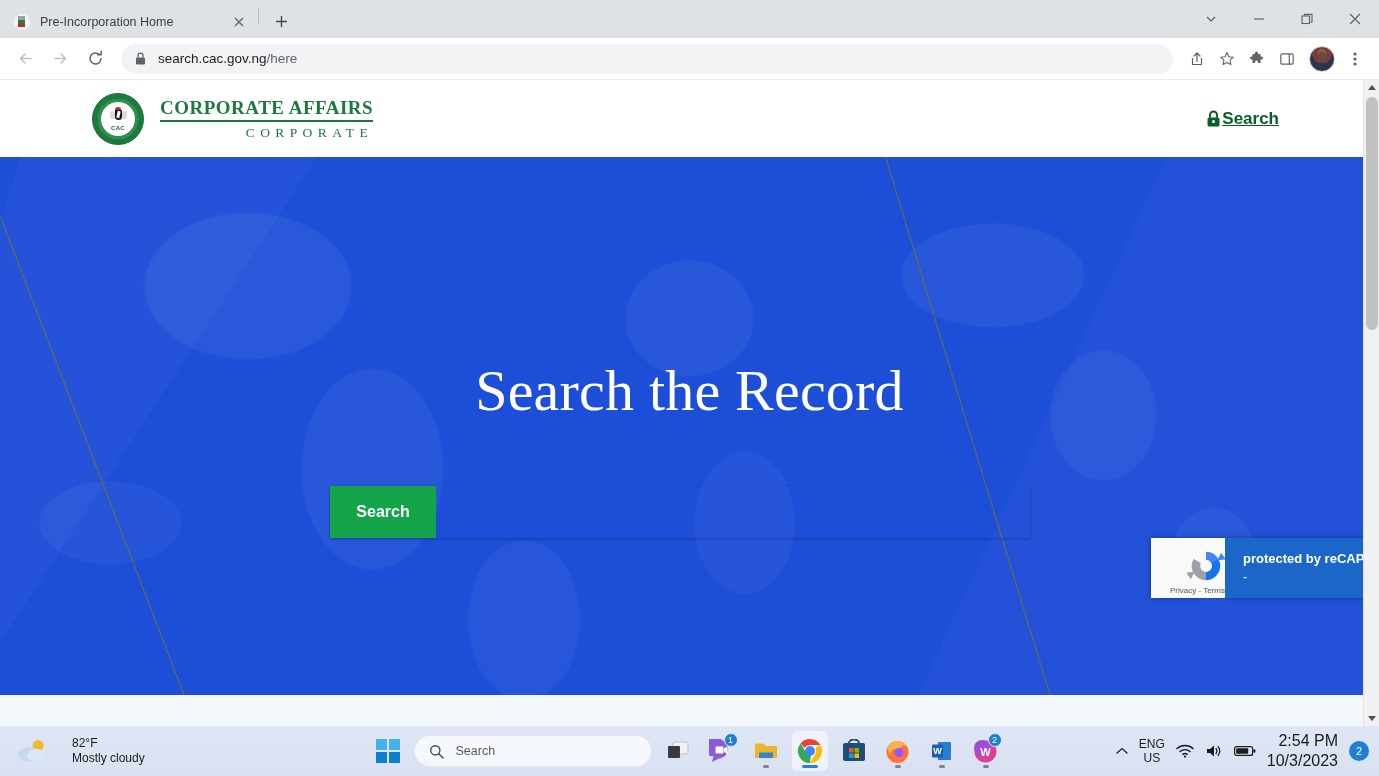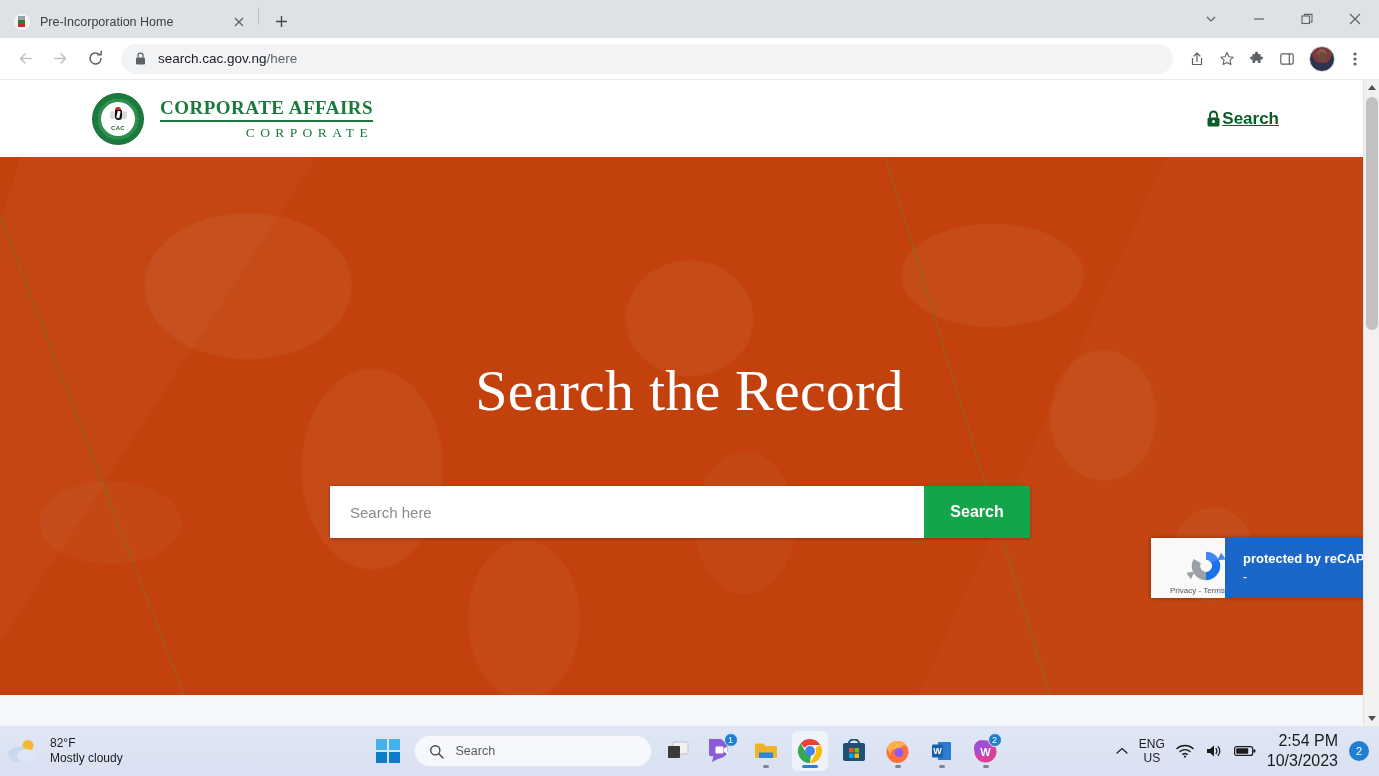--- a/index.html
+++ b/index.html
@@ -166,21 +166,21 @@
     font-size: 13.5px; color: #1a7a3c; letter-spacing: 5.4px; margin-top: 3px;
   }
   .login-link {
     display:flex; align-items:center; gap:1px;
     color: #0b5c26; font-weight: bold; font-size: 17px;
   }
 
   
   .hero {
     position: relative; height: 538px; overflow: hidden;
-    background: #c2410c;
+    background: #1d4ed8;
   }
   .hero-map {
     position:absolute; inset:0;
     background:
       radial-gradient(ellipse 170px 120px at 18% 24%, rgba(255,255,255,.055) 0 60%, transparent 62%),
       radial-gradient(ellipse 120px 170px at 27% 58%, rgba(255,255,255,.05) 0 58%, transparent 60%),
       radial-gradient(ellipse 95px 135px at 38% 86%, rgba(255,255,255,.045) 0 58%, transparent 60%),
       radial-gradient(ellipse 105px 95px at 50% 30%, rgba(255,255,255,.05) 0 60%, transparent 62%),
       radial-gradient(ellipse 85px 120px at 54% 68%, rgba(255,255,255,.04) 0 58%, transparent 60%),
       radial-gradient(ellipse 150px 85px at 72% 22%, rgba(255,255,255,.05) 0 60%, transparent 62%),
@@ -263,21 +263,21 @@
     background: #c1c1c1; border-radius: 6px;
   }
 
   
   .taskbar {
     position:absolute; left:0; bottom:0; width:1379px; height: 50px;
     background: linear-gradient(180deg, #dfe6f5 0%, #d9e1f2 100%);
     display:flex; align-items:center;
   }
   .weather {
-    display:flex; align-items:center; gap:10px; padding-left: 6px; width: 350px;
+    display:flex; align-items:center; gap:22px; padding-left: 16px; width: 350px;
   }
   .weather-ico { width: 34px; height: 30px; position:relative; }
   .weather-text { font-size: 12px; color: #1b1b1b; line-height: 1.25; }
   .tb-center {
     position:absolute; left:50%; transform:translateX(-50%);
     display:flex; align-items:center; gap: 8px;
   }
   .win-logo { width: 24px; height: 24px; display:grid;
     grid-template-columns: 11px 11px; grid-template-rows: 11px 11px; gap:2px; }
   .win-logo i { display:block; background:#2c9de0; }
@@ -461,21 +461,20 @@
     <div class="hero">
       <div class="hero-map"></div>
       <div class="hero-wedge1"></div>
       <div class="hero-wedge2"></div>
       <div class="hero-line l1"></div>
       <div class="hero-line l2"></div>
 
       <h1 class="hero-title">Search the Record</h1>
 
       <div class="search-wrap">
-        <input class="search-input" type="text" placeholder="Search here" value="" style="">
         <button class="search-btn">Search</button>
       </div>
 
       <div class="recaptcha">
         <div class="rc-left">
           <svg class="rc-logo" viewBox="0 0 40 36">
             <path d="M20 3 a15 15 0 0 1 13 7.5 l-7.5 4.4 A6.6 6.6 0 0 0 20 11.4 Z" fill="#4285f4"></path>
             <path d="M33 10.5 a15 15 0 0 1 -13 22.5 v-8.7 a6.6 6.6 0 0 0 5.5 -9.9 Z" fill="#1a73e8"></path>
             <path d="M20 33 A15 15 0 0 1 7 10.5 l7.5 4.4 A6.6 6.6 0 0 0 20 24.3 Z" fill="#9aa0a6"></path>
             <path d="M36 4 l-4 8 l9 -1 Z" fill="#4285f4"></path>

